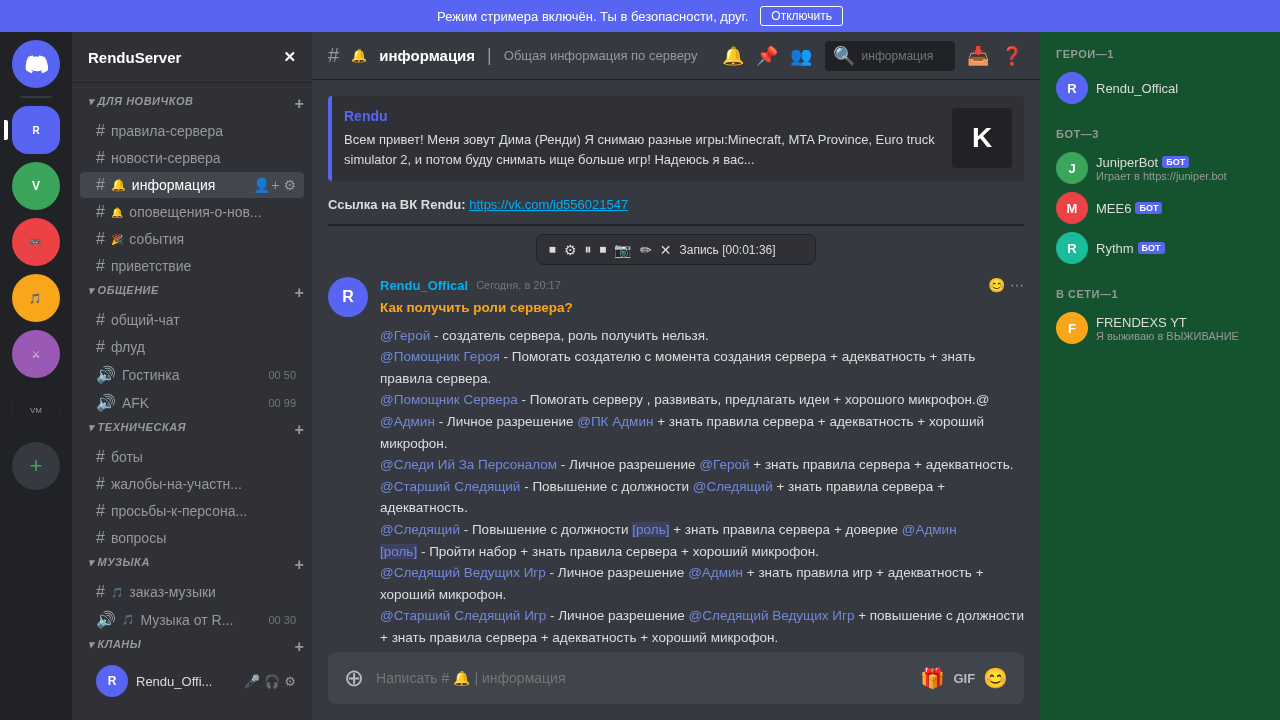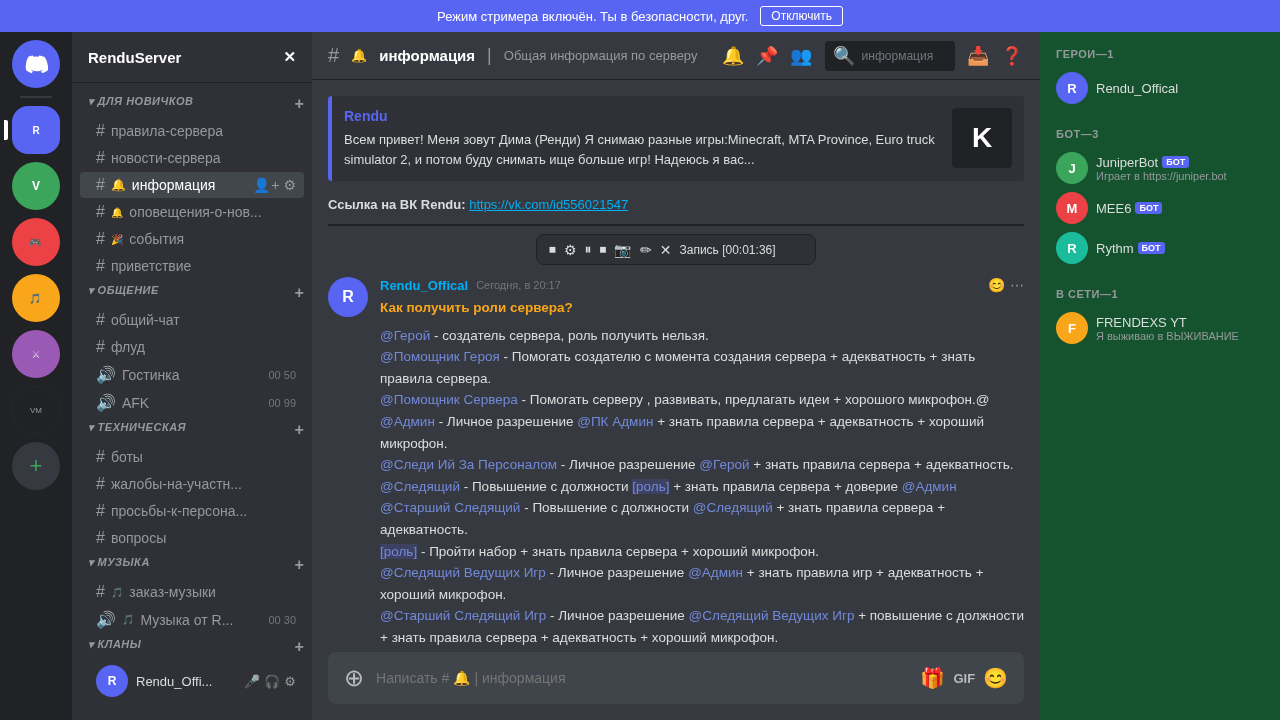--- a/index.html
+++ b/index.html
@@ -563,22 +563,22 @@
             </div>
           </div>
           <div class="message-body">
             <div style="font-weight:700; color:#faa61a; margin-bottom:6px;">Как получить роли сервера?</div>
             <div>
               <p><span class="role-mention">@Герой</span> - создатель сервера, роль получить нельзя.</p>
               <p><span class="role-mention">@Помощник Героя</span> - Помогать создателю  с момента создания сервера + адекватность + знать правила сервера.</p>
               <p><span class="role-mention">@Помощник Сервера</span> - Помогать серверу , развивать, предлагать идеи + хорошого микрофон.@</p>
               <p><span class="role-mention">@Админ</span> - Личное разрешение <span class="role-mention">@ПК Админ</span> + знать правила сервера + адекватность + хороший микрофон.</p>
               <p><span class="role-mention">@Следи Ий За Персоналом</span> - Личное разрешение <span class="role-mention">@Герой</span> + знать правила сервера + адекватность.</p>
+              <p><span class="role-mention">@Старший Следящий</span> - Повышение с должности <span class="role-mention">@Следящий</span> + знать правила сервера + адекватность.</p>
               <p><span class="role-mention">@Следящий</span> - Повышение с должности <span class="role-mention" style="background:rgba(88,101,242,0.2);">[роль]</span> + знать правила сервера + доверие <span class="role-mention">@Админ</span></p>
-              <p><span class="role-mention">@Старший Следящий</span> - Повышение с должности <span class="role-mention">@Следящий</span> + знать правила сервера + адекватность.</p>
               <p><span class="role-mention" style="background:rgba(88,101,242,0.2);">[роль]</span> - Пройти набор + знать правила сервера + хороший микрофон.</p>
               <p><span class="role-mention">@Следящий Ведущих Игр</span> - Личное разрешение <span class="role-mention">@Админ</span> + знать правила игр + адекватность + хороший микрофон.</p>
               <p><span class="role-mention">@Старший Следящий Игр</span> - Личное разрешение <span class="role-mention">@Следящий Ведущих Игр</span> + повышение с должности  + знать правила сервера + адекватность + хороший микрофон.</p>
 
             </div>
 
           </div>
         </div>
       </div>
     </div>

